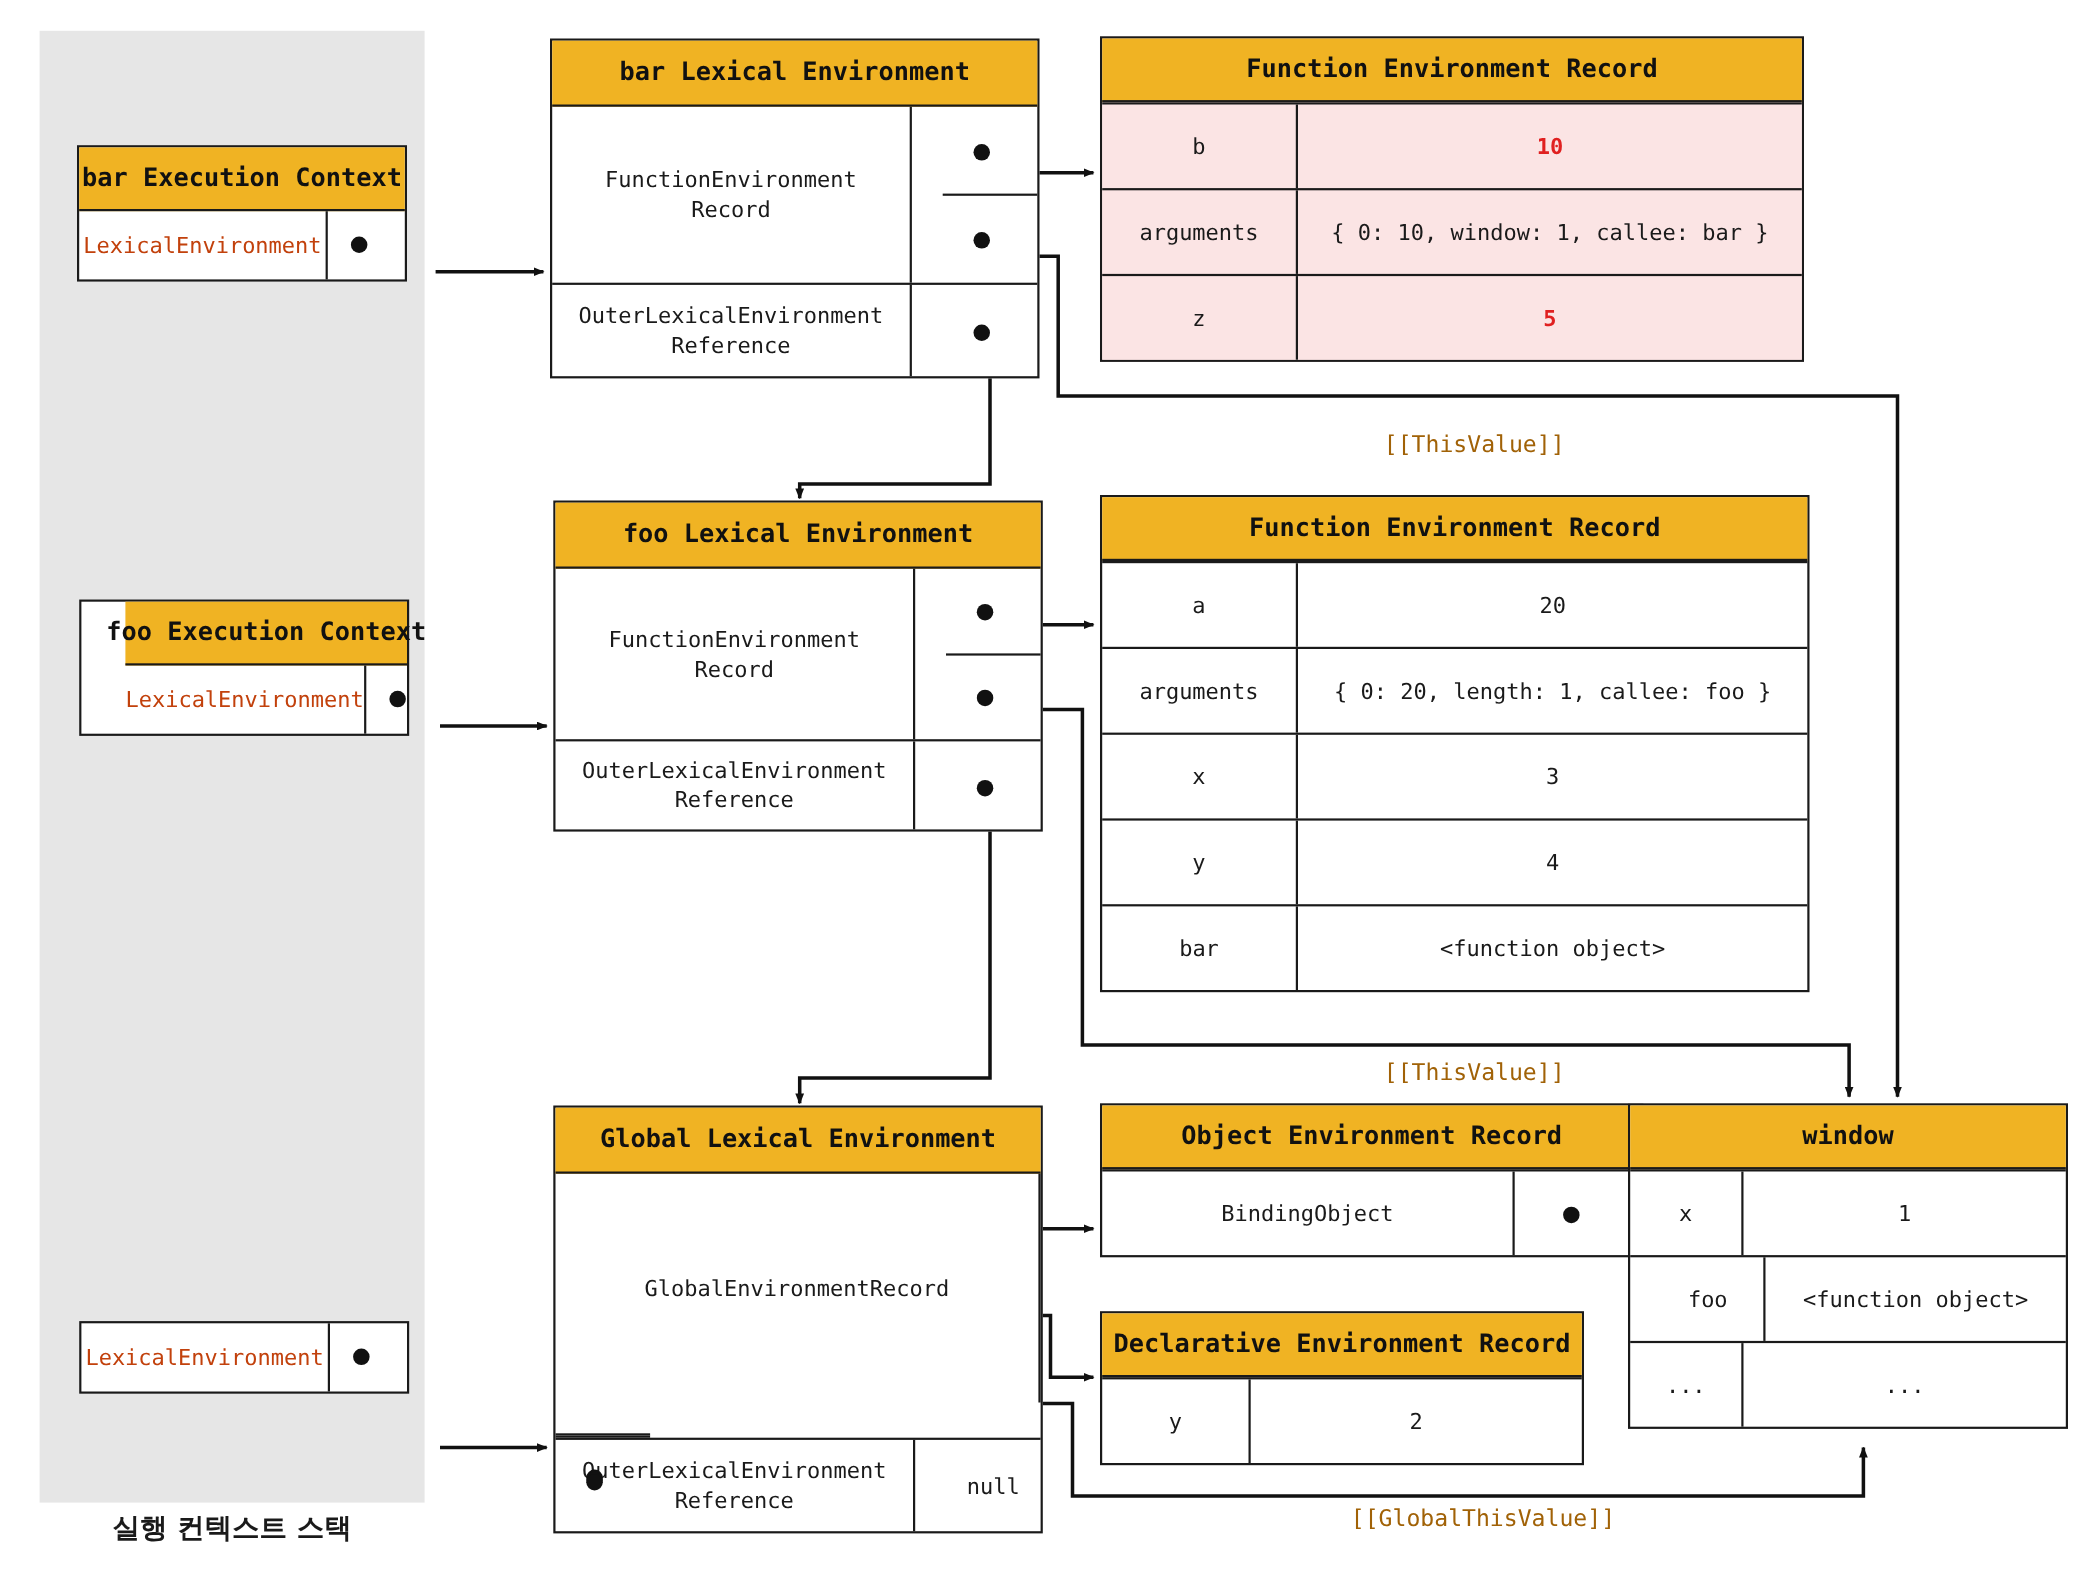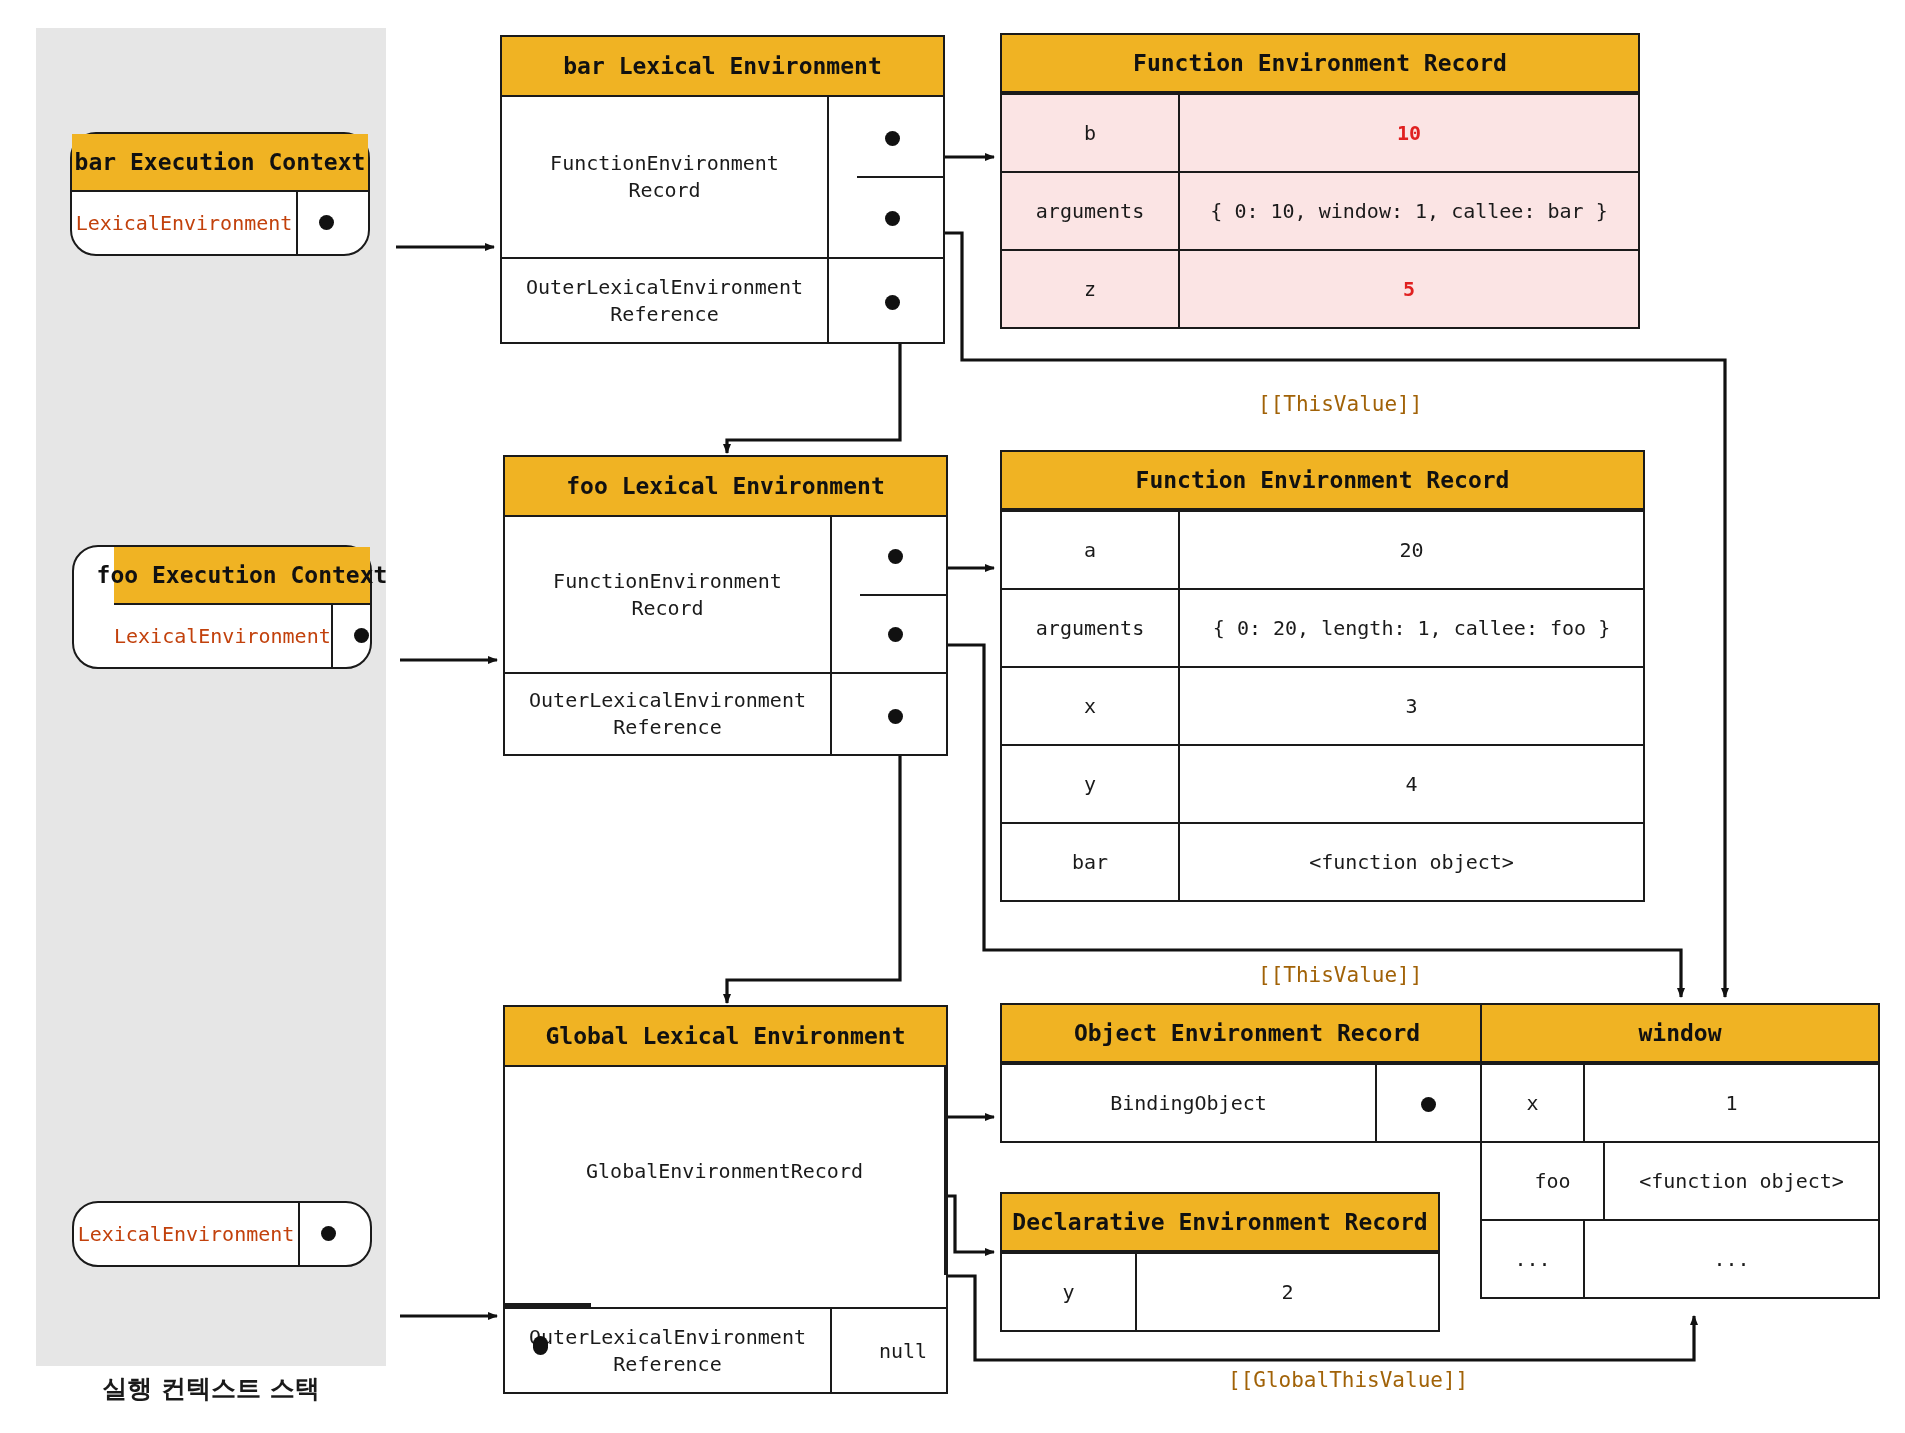--- a/index.html
+++ b/index.html
@@ -24,21 +24,21 @@
   .box{position:absolute;border:2.5px solid #1a1a1a;box-sizing:border-box;background:#ffffff;}
   .hdr{
     background:#F0B323;border-bottom:2.5px solid #1a1a1a;box-sizing:border-box;
     display:flex;align-items:center;justify-content:center;
     font-weight:bold;color:#111111;white-space:nowrap;
   }
   .hdr.h58{height:58px;font-size:23px;}
   .hdr.h60{height:60px;font-size:23px;}
 
   
-  .ec{width:300px;border-radius:26px;}
+  .ec{width:300px;}
   .ec .row{display:flex;height:62px;box-sizing:border-box;}
   .ec .cell-l{
     flex:1;display:flex;align-items:center;justify-content:center;
     font-size:20px;color:#c2410c;border-right:2.5px solid #1a1a1a;box-sizing:border-box;
   }
   .ec .cell-r{width:70px;position:relative;}
 
   
   .le{width:360px;}
   .le .lrow{display:flex;box-sizing:border-box;gap:28px;}

